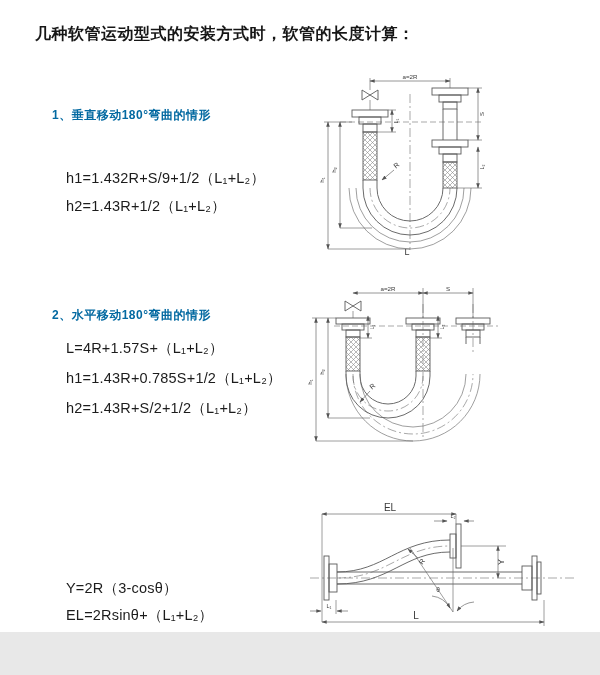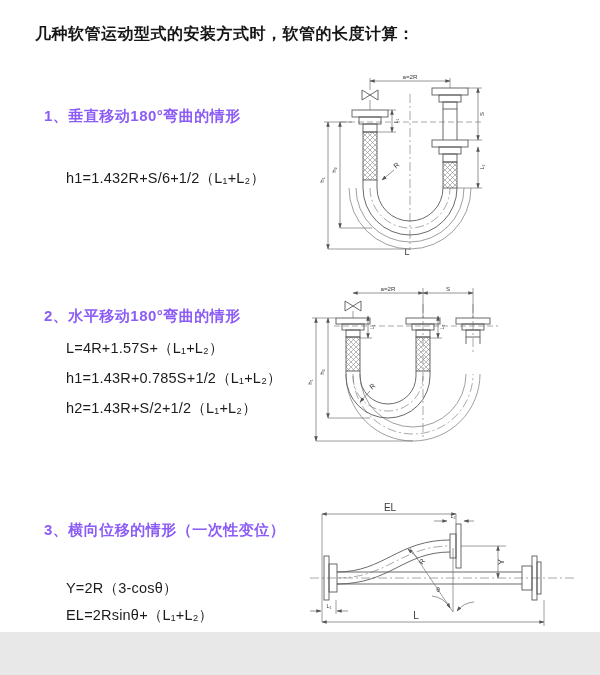--- a/index.html
+++ b/index.html
@@ -6,22 +6,22 @@
   .page{
     position:relative;width:600px;height:632px;background:#ffffff;
     font-family:"Liberation Sans","DejaVu Sans",sans-serif;
     overflow:hidden;margin:0 auto;color:#1a1a1a;
   }
   .title{
     position:absolute;left:35px;top:24px;
     font-size:16px;font-weight:bold;letter-spacing:0.5px;color:#161616;
   }
   .sec-heading{
-    position:absolute;left:44px;
-    font-size:15px;font-weight:bold;letter-spacing:0.5px;color:#8b5cf6;
+    position:absolute;left:52px;
+    font-size:12px;font-weight:bold;letter-spacing:0.5px;color:#0369a1;
   }
   .formula{
     position:absolute;left:66px;
     font-size:14.5px;font-weight:400;letter-spacing:0.2px;color:#1c1c1c;
   }
   svg{position:absolute;overflow:visible;}
   svg text{
     font-family:"Liberation Sans","DejaVu Sans",sans-serif;
     fill:#3a3a3a;stroke:none;
   }
@@ -36,28 +36,28 @@
   .plate{fill:none;stroke:#5a5a5a;stroke-width:0.9;}
 </style>
 </head>
 <body>
 
 <div class="page">
 
   <div class="title">几种软管运动型式的安装方式时，软管的长度计算：</div>
 
   <div class="sec-heading" style="top:107px">1、垂直移动180°弯曲的情形</div>
-  <div class="formula" style="top:169px">h1=1.432R+S/6+1/2（L₁+L₂）</div>
+  <div class="formula" style="top:169px">h1=1.432R+S/9+1/2（L₁+L₂）</div>
+  <div class="formula" style="top:197px">h2=1.43R+1/2（L₁+L₂）</div>
 
   <div class="sec-heading" style="top:307px">2、水平移动180°弯曲的情形</div>
   <div class="formula" style="top:339px">L=4R+1.57S+（L₁+L₂）</div>
   <div class="formula" style="top:369px">h1=1.43R+0.785S+1/2（L₁+L₂）</div>
   <div class="formula" style="top:399px">h2=1.43R+S/2+1/2（L₁+L₂）</div>
 
-  <div class="sec-heading" style="top:521px">3、横向位移的情形（一次性变位）</div>
   <div class="formula" style="top:579px">Y=2R（3-cosθ）</div>
   <div class="formula" style="top:606px">EL=2Rsinθ+（L₁+L₂）</div>
 
   <svg style="left:310px;top:70px" width="184" height="186" viewBox="0 0 184 186">
     <defs>
       <pattern id="braidP" width="5" height="5" patternUnits="userSpaceOnUse">
         <path d="M0,0 L5,5 M5,0 L0,5" stroke="#8a8a8a" stroke-width="0.6"></path>
       </pattern>
       <marker id="arw" viewBox="0 0 10 10" refX="9" refY="5" markerWidth="8" markerHeight="8" orient="auto-start-reverse">
         <path d="M0,1.5 L10,5 L0,8.5 Z" fill="#555"></path>

